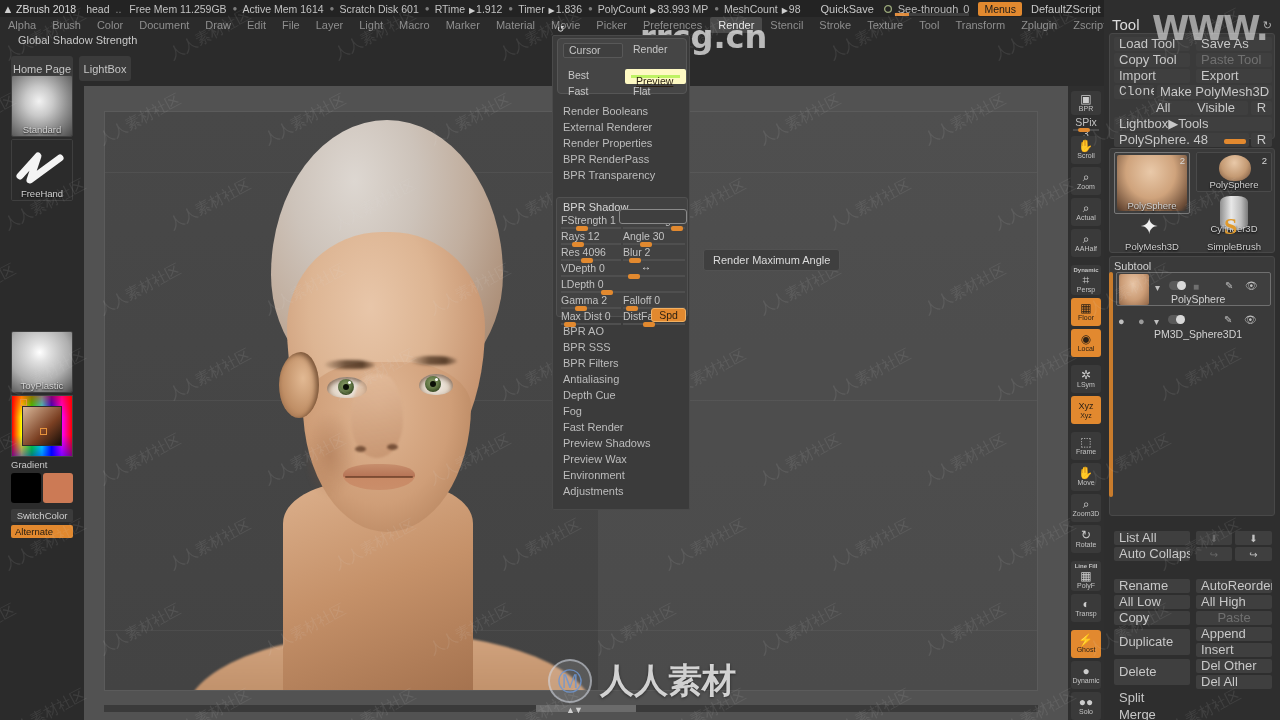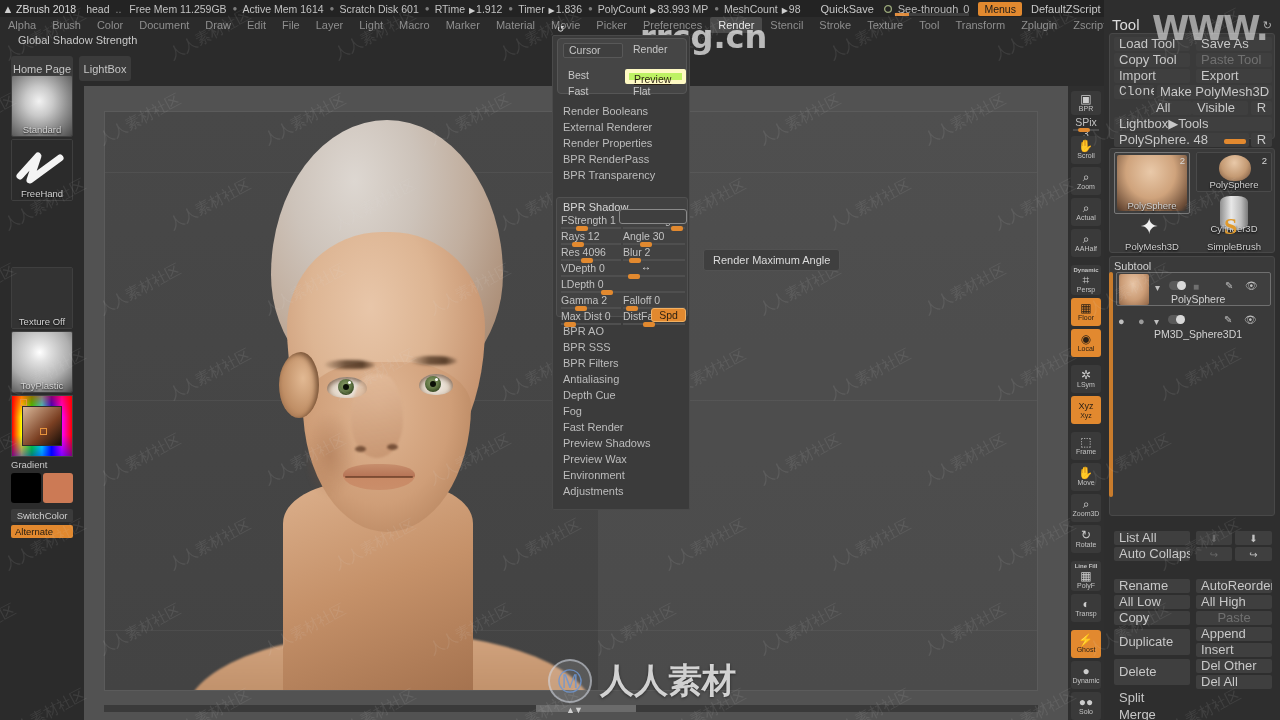--- a/index.html
+++ b/index.html
@@ -273,21 +273,21 @@
     position: absolute; left: 552px; top: 35px; width: 138px; height: 475px;
     background: #3b3b3b; border: 1px solid #4a4a4a; border-radius: 2px;
     z-index: 40;
   }
   .rm-top { position: absolute; left: 4px; top: 2px; width: 130px; height: 56px;
     background: #454545; border: 1px solid #565656; border-radius: 4px; }
   .rm-tbtn { position: absolute; height: 15px; background: #3f3f3f;
     border: 1px solid #585858; border-radius: 2px;
     font-size: 10.5px; color: #c7c7c7; line-height: 13px; padding-left: 5px; }
   .rm-tbtn.plain { background: transparent; border: none; }
-  .rm-tbtn.sel { background: #bef264; border: 4px solid #fef9c3; color: #2a1f12; text-decoration: underline; }
+  .rm-tbtn.sel { background: #bef264; border: 6px solid #fef9c3; color: #2a1f12; text-decoration: underline; }
   .rm-item { position: absolute; left: 10px; font-size: 11px; color: #bcbcbc; white-space: nowrap; }
   .rm-item.hdr { color: #d8d8d8; }
   .rm-panel { position: absolute; left: 3px; width: 132px;
     background: #424242; border: 1px solid #515151; border-radius: 3px; }
   .rm-slider { position: absolute; height: 14px; }
   .rm-slider .tr { position: absolute; left: 0; bottom: 1px; width: 100%; height: 2px; background: #4f4f4f; }
   .rm-slider .kb { position: absolute; bottom: -1px; width: 12px; height: 5px; border-radius: 2px; background: #e2892f; }
   .rm-slider .lb { position: absolute; left: 0; top: -2px; font-size: 10.5px; color: #c2c2c2; white-space: nowrap; }
   .rm-hi {
     position: absolute; background: #3f3f3f;
@@ -505,24 +505,20 @@
       <div class="sw-img" style="background:radial-gradient(ellipse at 45% 42%, #f2f2f2 0%, #c9c9c9 30%, #8d8d8d 62%, #4a4a4a 100%);"></div>
       <div class="sw-cap">Standard</div>
     </div>
     <div class="swatch" style="top:64px;height:62px;">
       <div class="sw-img" style="background:#2b2b2b;">
         <svg width="62" height="62" viewBox="0 0 62 62">
             <path d="M8,36 L26,16 L18,40 L48,18" fill="none" stroke="#f4f4f4" stroke-width="7" stroke-linecap="round" stroke-linejoin="round"></path>
           </svg>
       </div>
       <div class="sw-cap">FreeHand</div>
-    </div>
-    <div class="swatch" style="top:192px;height:62px;">
-      <div class="sw-img" style="background:#333;"></div>
-      <div class="sw-cap">Texture Off</div>
     </div>
     <div class="swatch" style="top:256px;height:62px;">
       <div class="sw-img" style="background:radial-gradient(circle at 46% 34%, #ffffff 0%, #e2e2e2 18%, #aeaeae 58%, #6b6b6b 88%, #474747 100%);"></div>
       <div class="sw-cap">ToyPlastic</div>
     </div>
 
     <div class="colorpicker">
       <div class="cp-hue"></div>
       <div class="cp-inner"></div>
       <div class="cp-mark" style="left:8px;top:3px;"></div>

